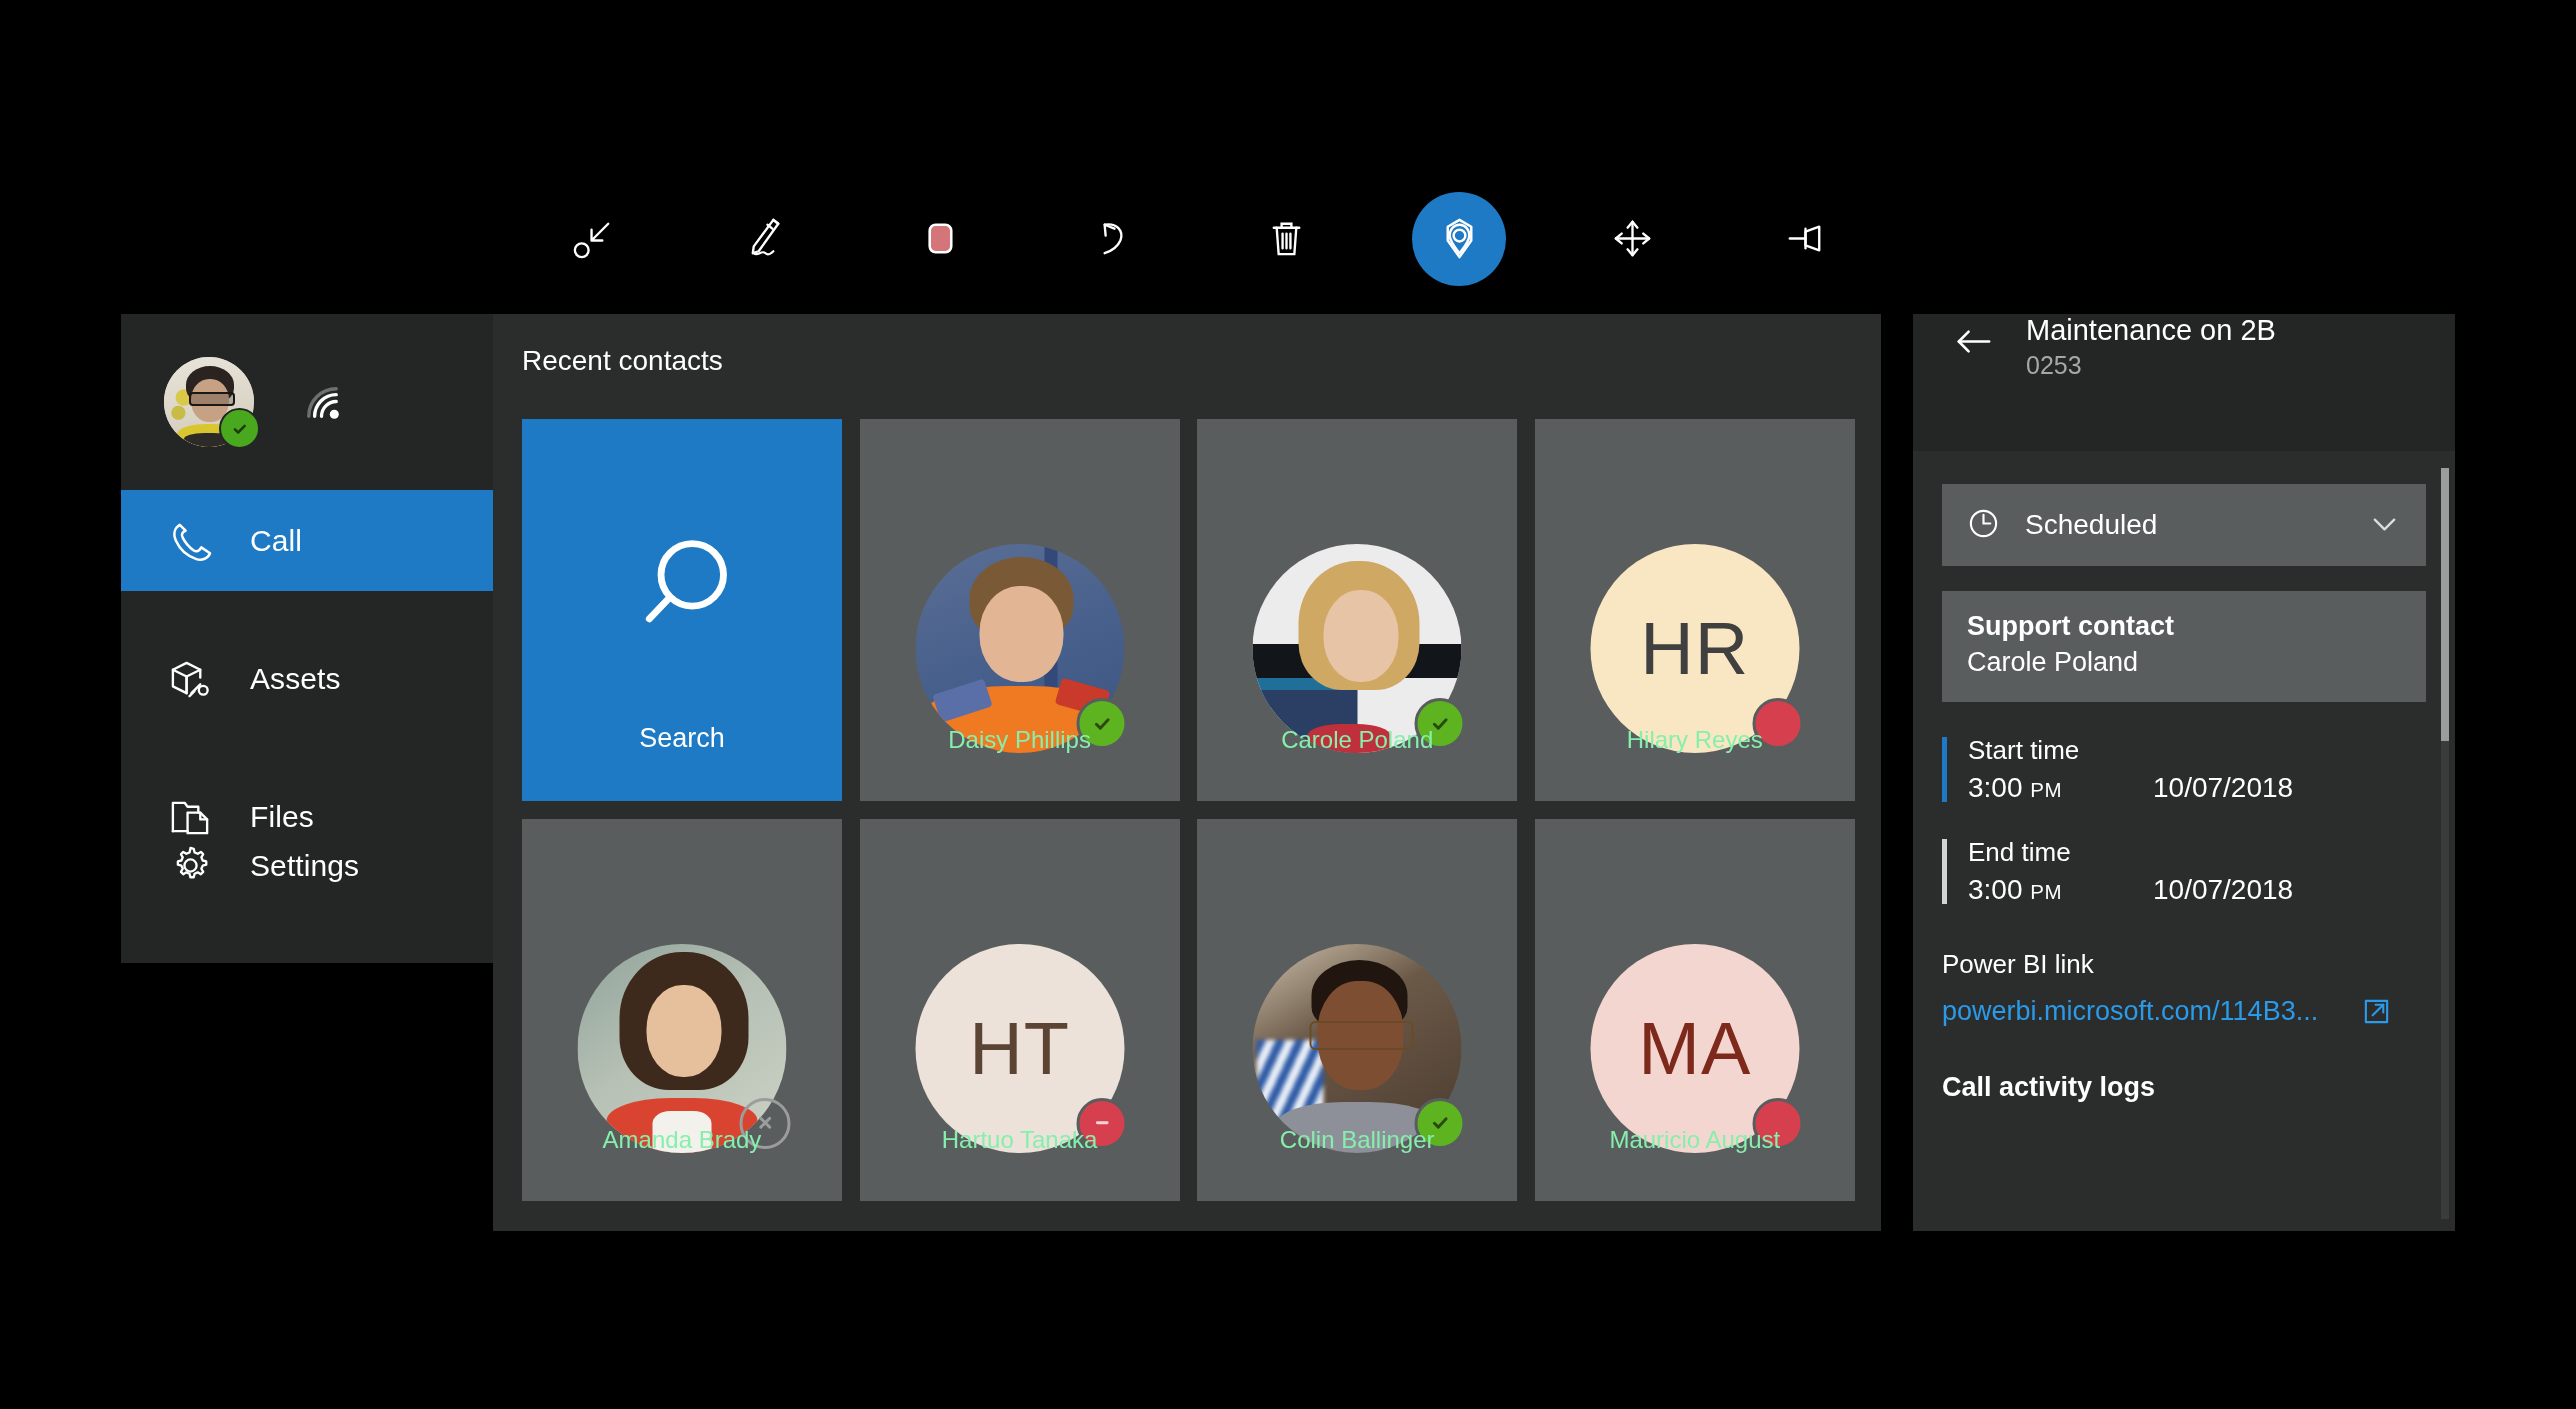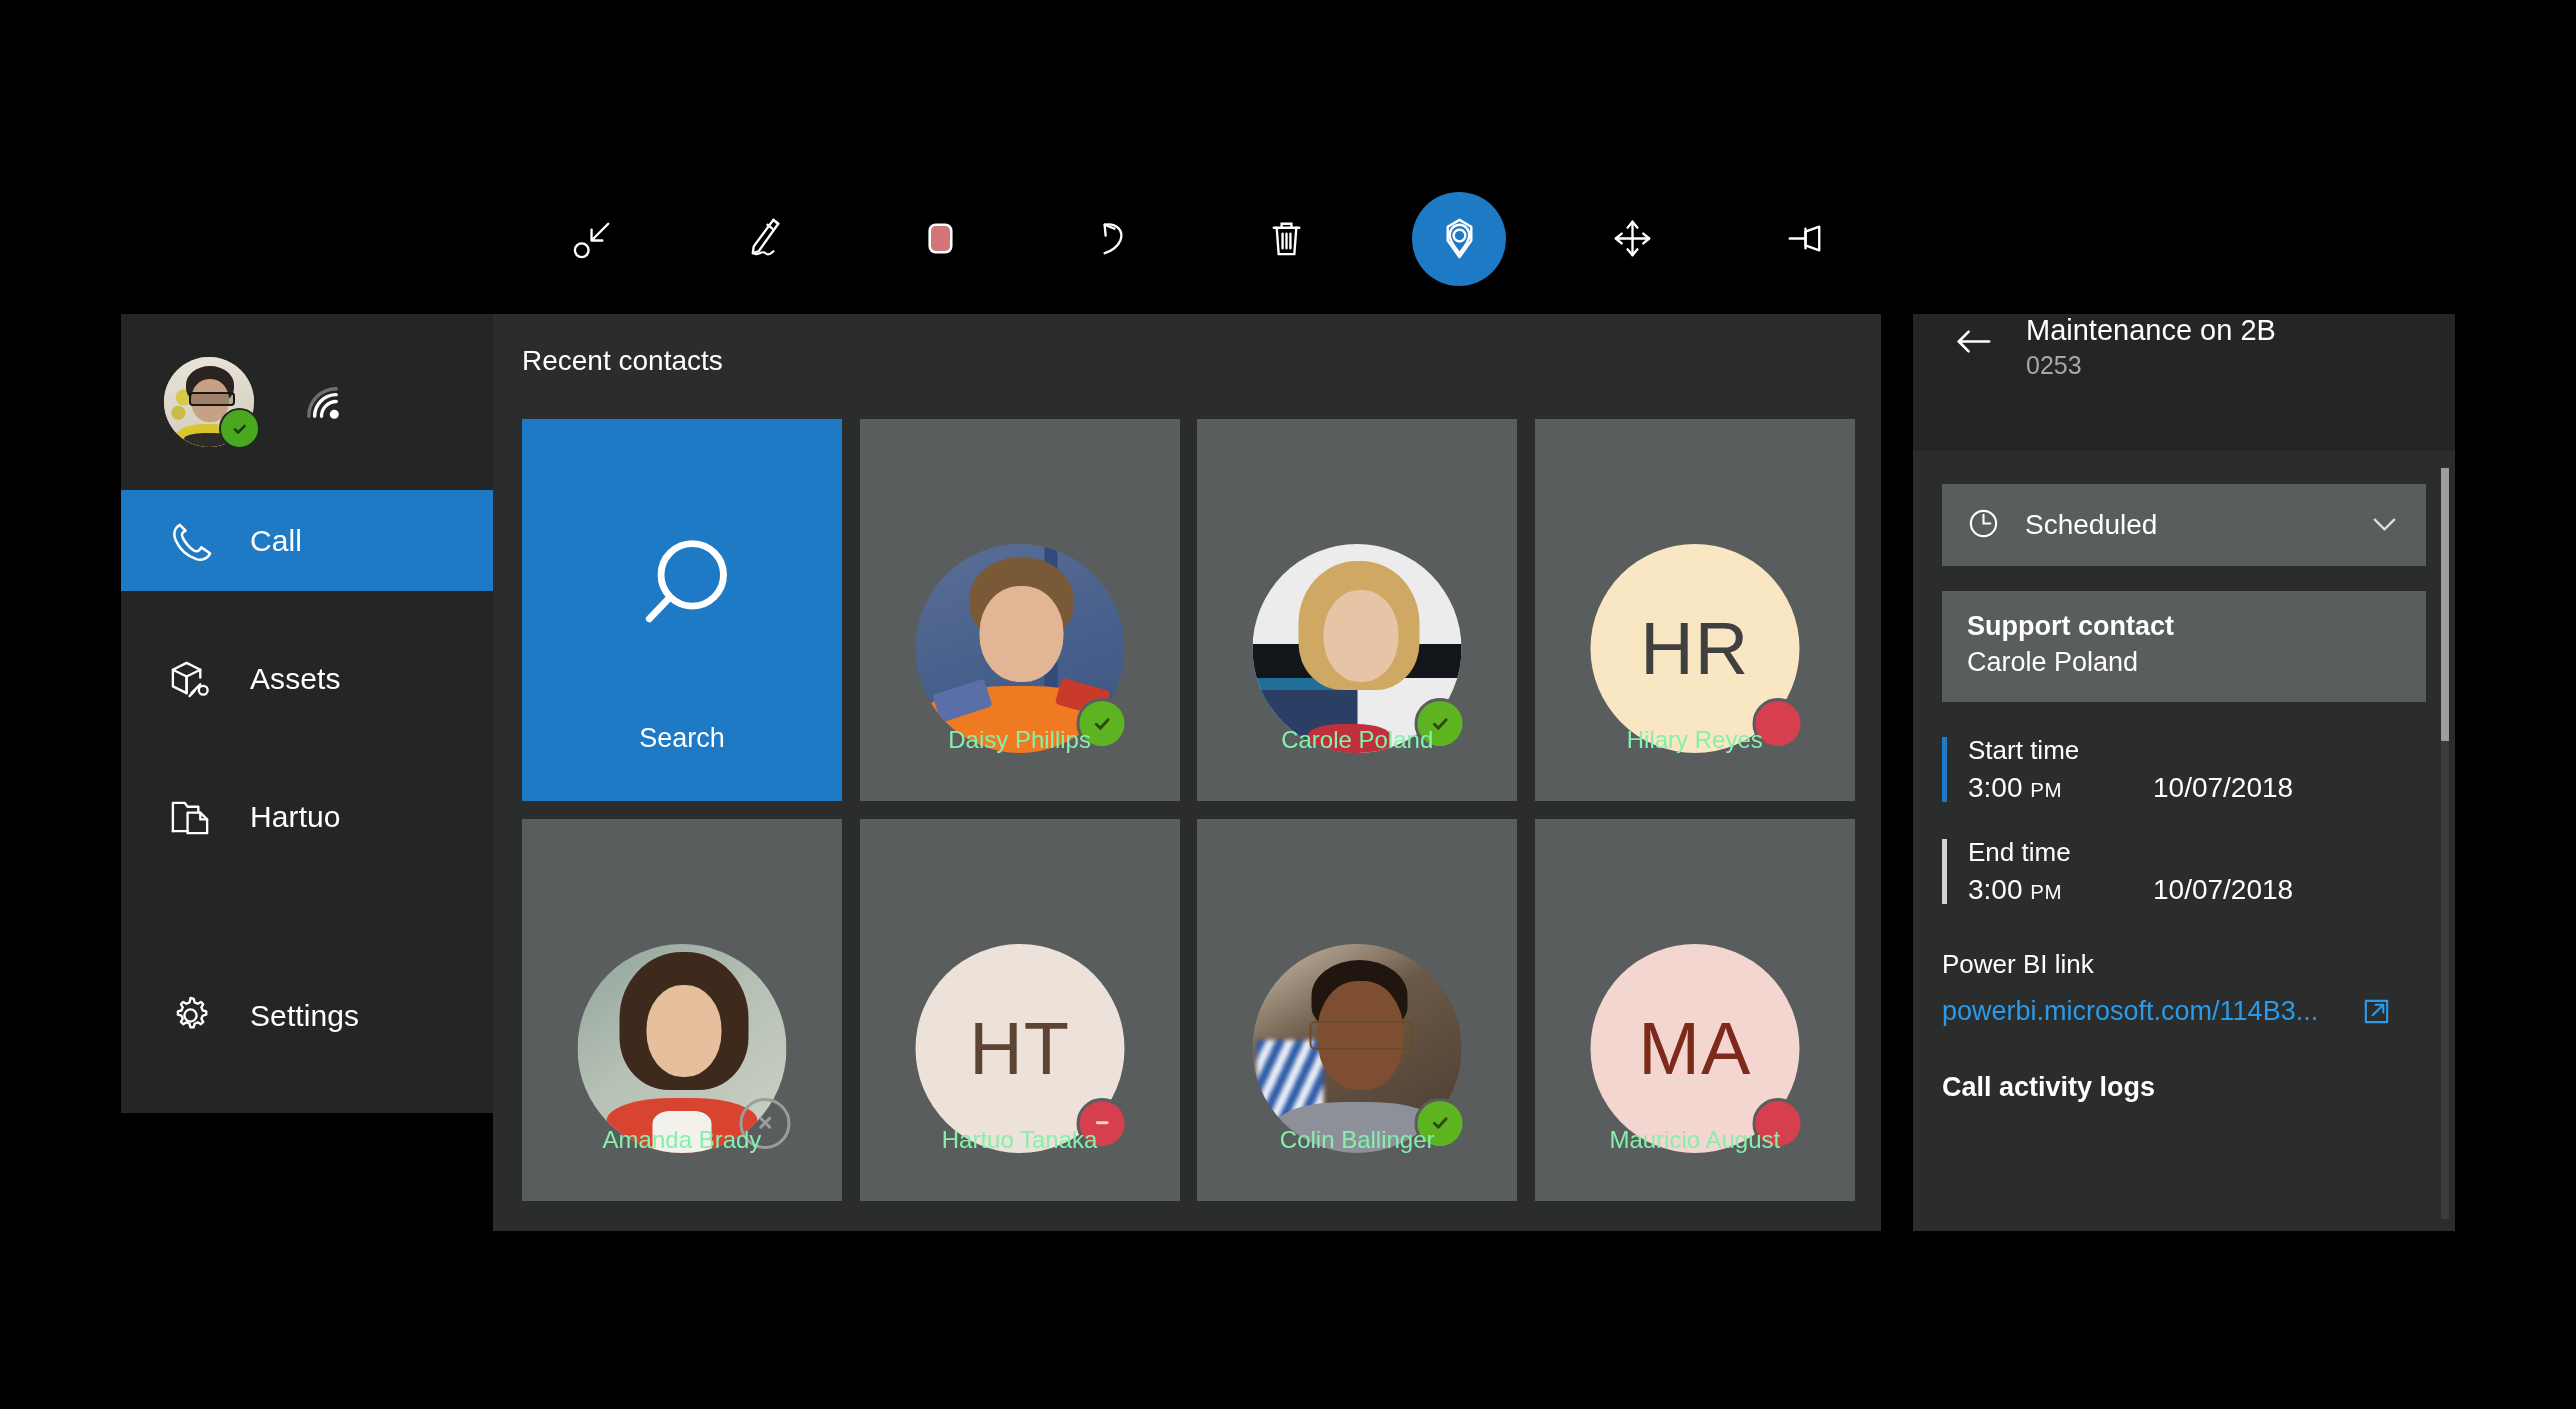--- a/index.html
+++ b/index.html
@@ -45,21 +45,21 @@
     border-radius: 50%;
   }
   .tool-btn svg { display: block; }
 
   
   #sidebar {
     position: absolute;
     left: 121px;
     top: 314px;
     width: 372px;
-    height: 799px;
+    height: 649px;
     background: #242626;
     overflow: hidden;
     text-align: center;
   }
   #profile-row {
     position: relative;
     height: 176px;
     display: flex;
     align-items: center;
     padding-left: 43px;
@@ -508,21 +508,21 @@
 
     <div class="nav-item" id="nav-files">
       <span class="nav-icon">
         <svg width="45" height="45" viewBox="0 0 46 46" fill="none" stroke="#fff" stroke-width="2.4" stroke-linejoin="round" stroke-linecap="round">
           <path d="M5 38 V9 H17 L20 13 H31 V19"></path>
           <path d="M5 38 H20"></path>
           <path d="M20 19 H33 L40 26 V40 H20 Z"></path>
           <path d="M33 19 V26 H40"></path>
         </svg>
       </span>
-      <span class="nav-label">Hartuo</span>
+      <span class="nav-label">Files</span>
     </div>
 
     <div class="nav-item" id="nav-settings">
       <span class="nav-icon">
         <svg width="45" height="45" viewBox="0 0 46 46" fill="none" stroke="#fff" stroke-width="2.4" stroke-linejoin="round">
           <path d="M23 5 l3.3 1 .9 3.6 3.2 1.4 3.2-1.9 2.4 2.4 -1.9 3.2 1.4 3.2 3.6 .9 0 3.4 -3.6 .9 -1.4 3.2 1.9 3.2 -2.4 2.4 -3.2-1.9 -3.2 1.4 -.9 3.6 -3.4 0 -.9-3.6 -3.2-1.4 -3.2 1.9 -2.4-2.4 1.9-3.2 -1.4-3.2 -3.6-.9 0-3.4 3.6-.9 1.4-3.2 -1.9-3.2 2.4-2.4 3.2 1.9 3.2-1.4 .9-3.6 Z"></path>
           <circle cx="23" cy="23" r="6.2"></circle>
         </svg>
       </span>
       <span class="nav-label">Settings</span>

